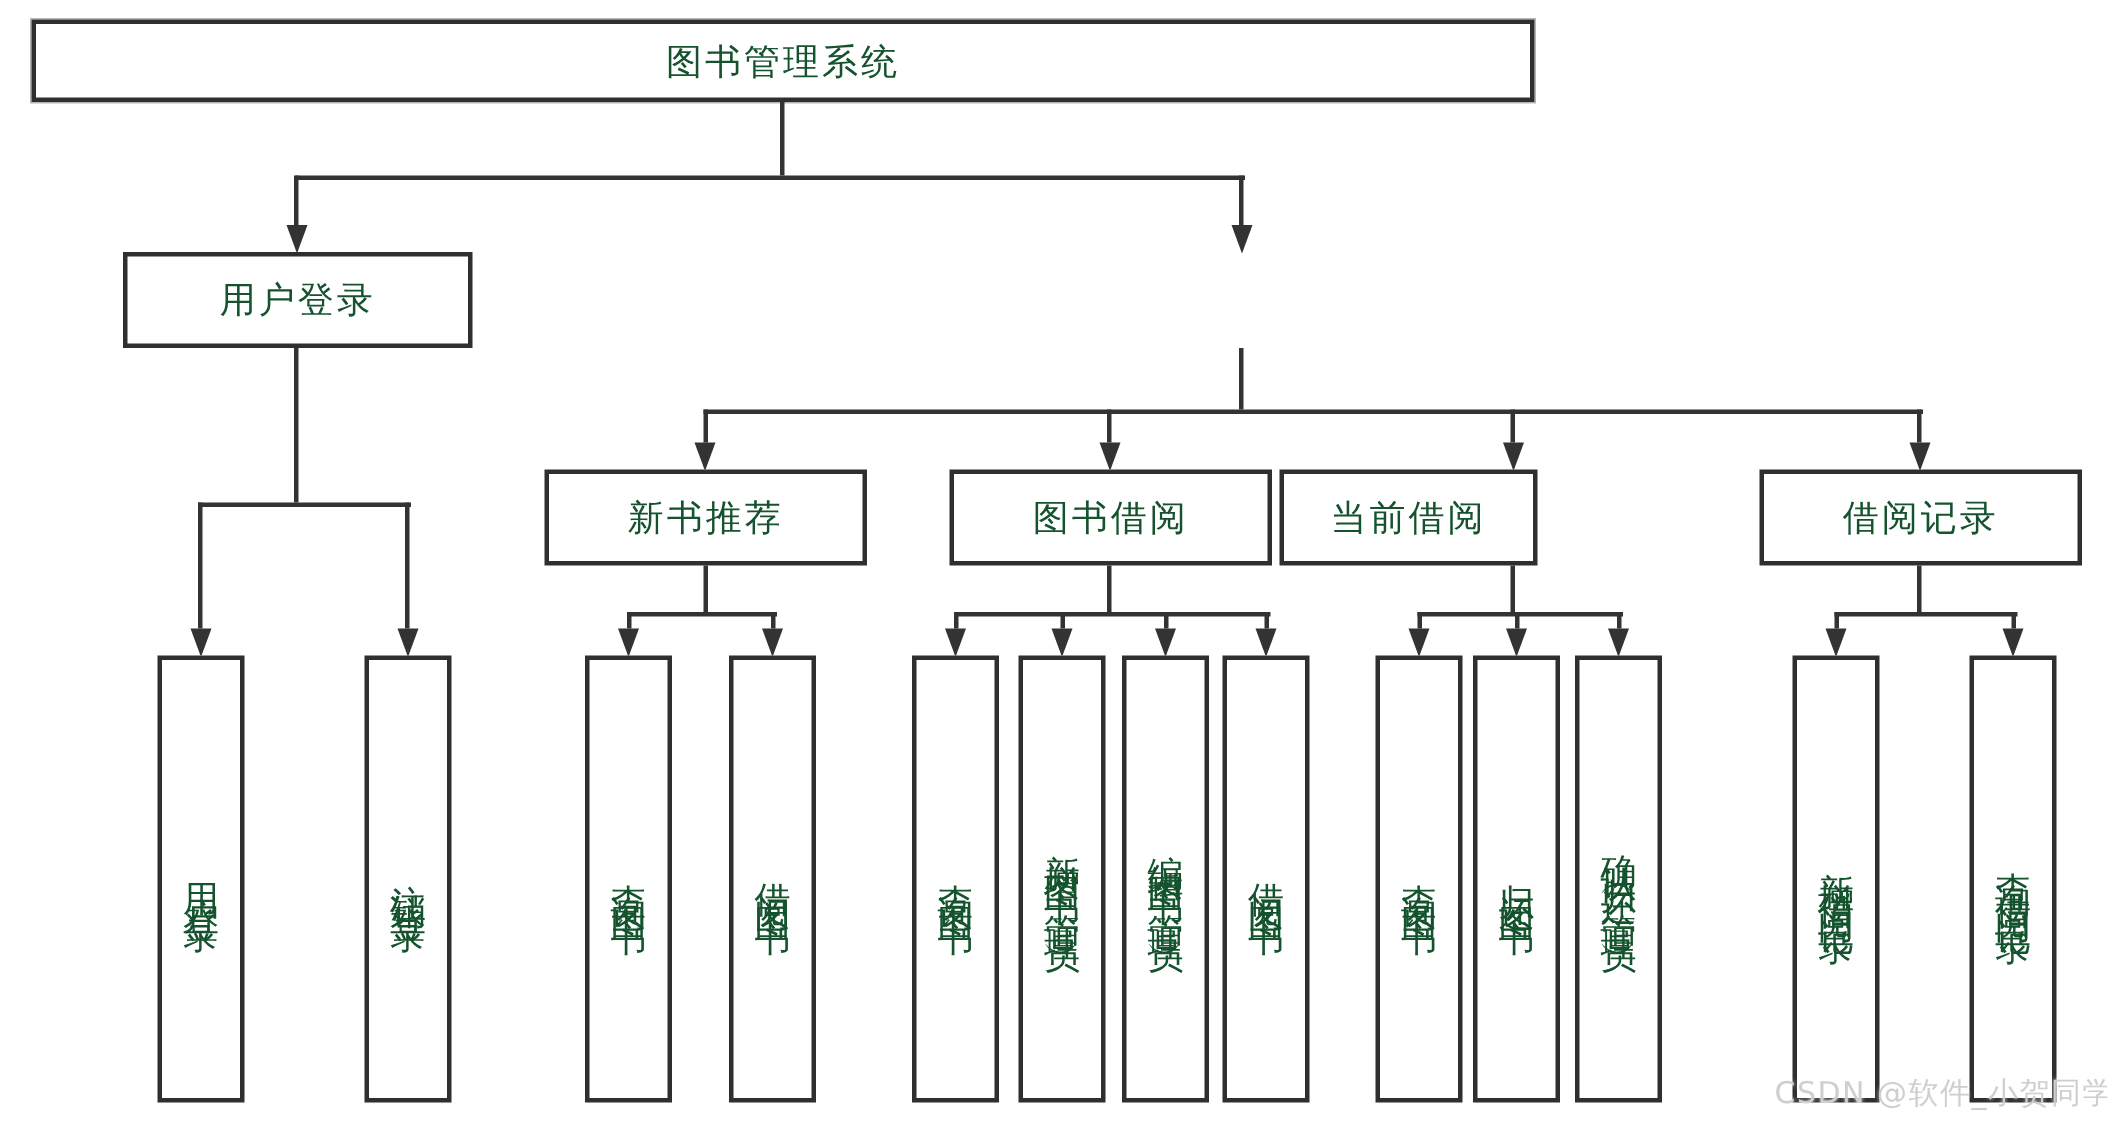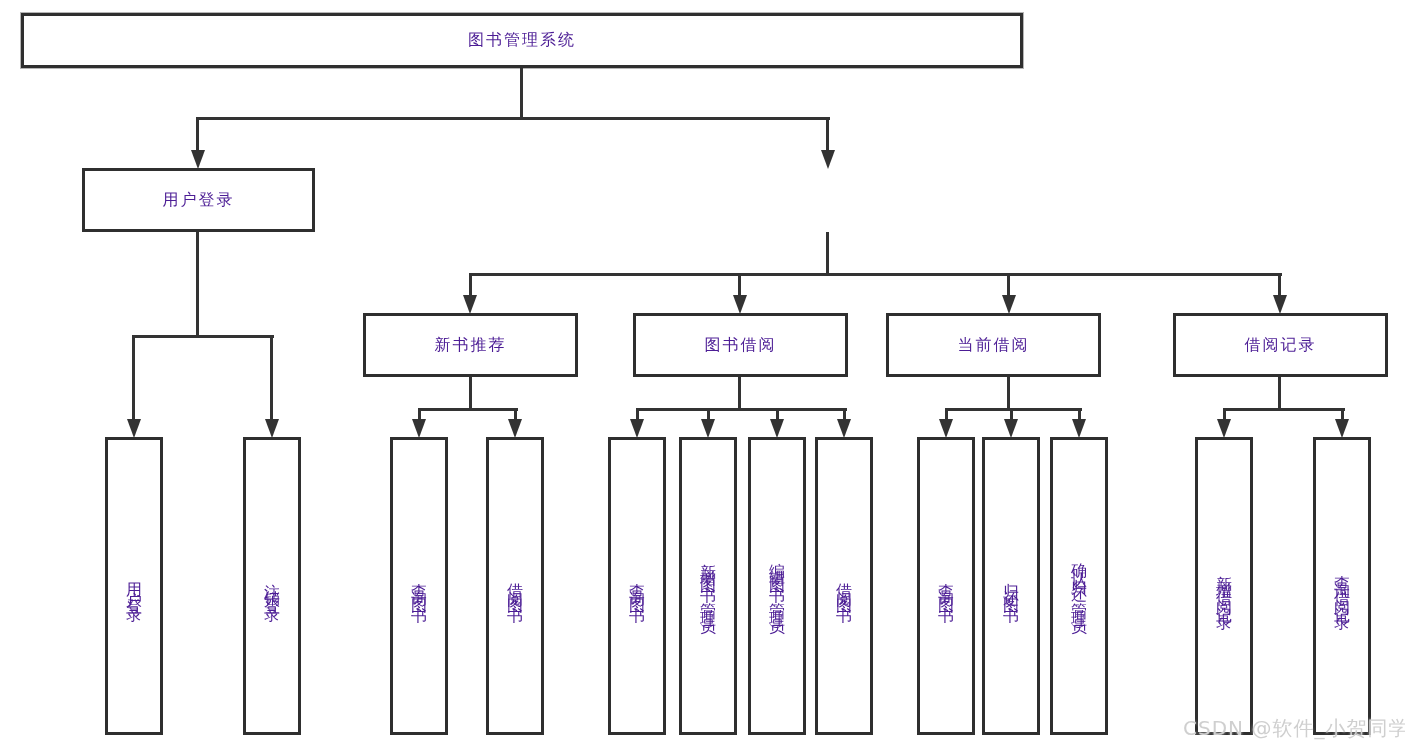--- a/index.html
+++ b/index.html
@@ -3,21 +3,21 @@
 <meta charset="utf-8">
 <style>
   html,body{margin:0;padding:0;background:#ffffff;}
   .canvas{
     position:relative;width:1405px;height:747px;background:#ffffff;overflow:hidden;
     font-family:"DejaVu Sans","Liberation Sans",sans-serif;
   }
   .box{
     position:absolute;background:#ffffff;border:3px solid #2f2f2f;box-sizing:border-box;
     display:flex;align-items:center;justify-content:center;
-    font-size:16px;color:#4c1d95;letter-spacing:2px;
+    font-size:24px;color:#14532d;letter-spacing:2px;
   }
   .box.root{box-shadow:0 0 0 1px #b5b5b5;}
   .leaf{top:437px;width:58px;height:298px;}
   .vtext{
     writing-mode:vertical-rl;text-orientation:mixed;letter-spacing:8px;line-height:1;
   }
   .vline{position:absolute;width:3px;background:#333333;}
   .hline{position:absolute;height:3px;background:#333333;}
   .arrow{
     position:absolute;width:0;height:0;
@@ -66,21 +66,21 @@
   <div class="arrow" style="left:1002px;top:295px"></div>
   <div class="vline" style="left:1278px;top:273px;height:22px"></div>
   <div class="arrow" style="left:1273px;top:295px"></div>
 
   <div class="box" style="left:363px;top:313px;width:215px;height:64px">
     <span>新书推荐</span>
   </div>
   <div class="box" style="left:633px;top:313px;width:215px;height:64px">
     <span>图书借阅</span>
   </div>
-  <div class="box" style="left:886px;top:313px;width:215px;height:64px">
+  <div class="box" style="left:853px;top:313px;width:172px;height:64px">
     <span>当前借阅</span>
   </div>
   <div class="box" style="left:1173px;top:313px;width:215px;height:64px">
     <span>借阅记录</span>
   </div>
 
   <div class="vline" style="left:469px;top:377px;height:31px"></div>
   <div class="hline" style="left:418px;top:408px;width:100px"></div>
   <div class="vline" style="left:418px;top:408px;height:11px"></div>
   <div class="arrow" style="left:412px;top:419px"></div>

